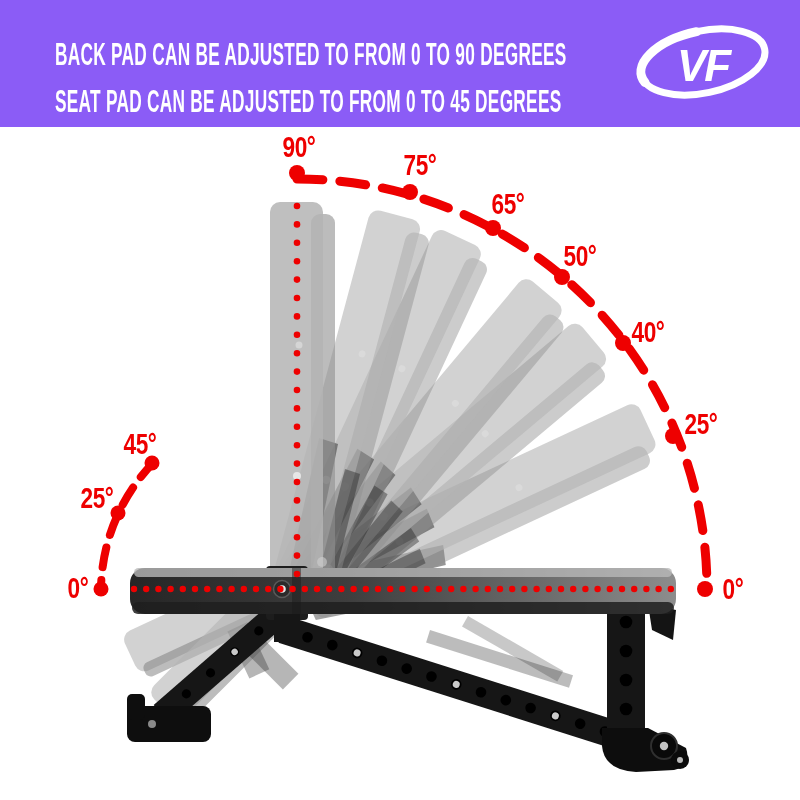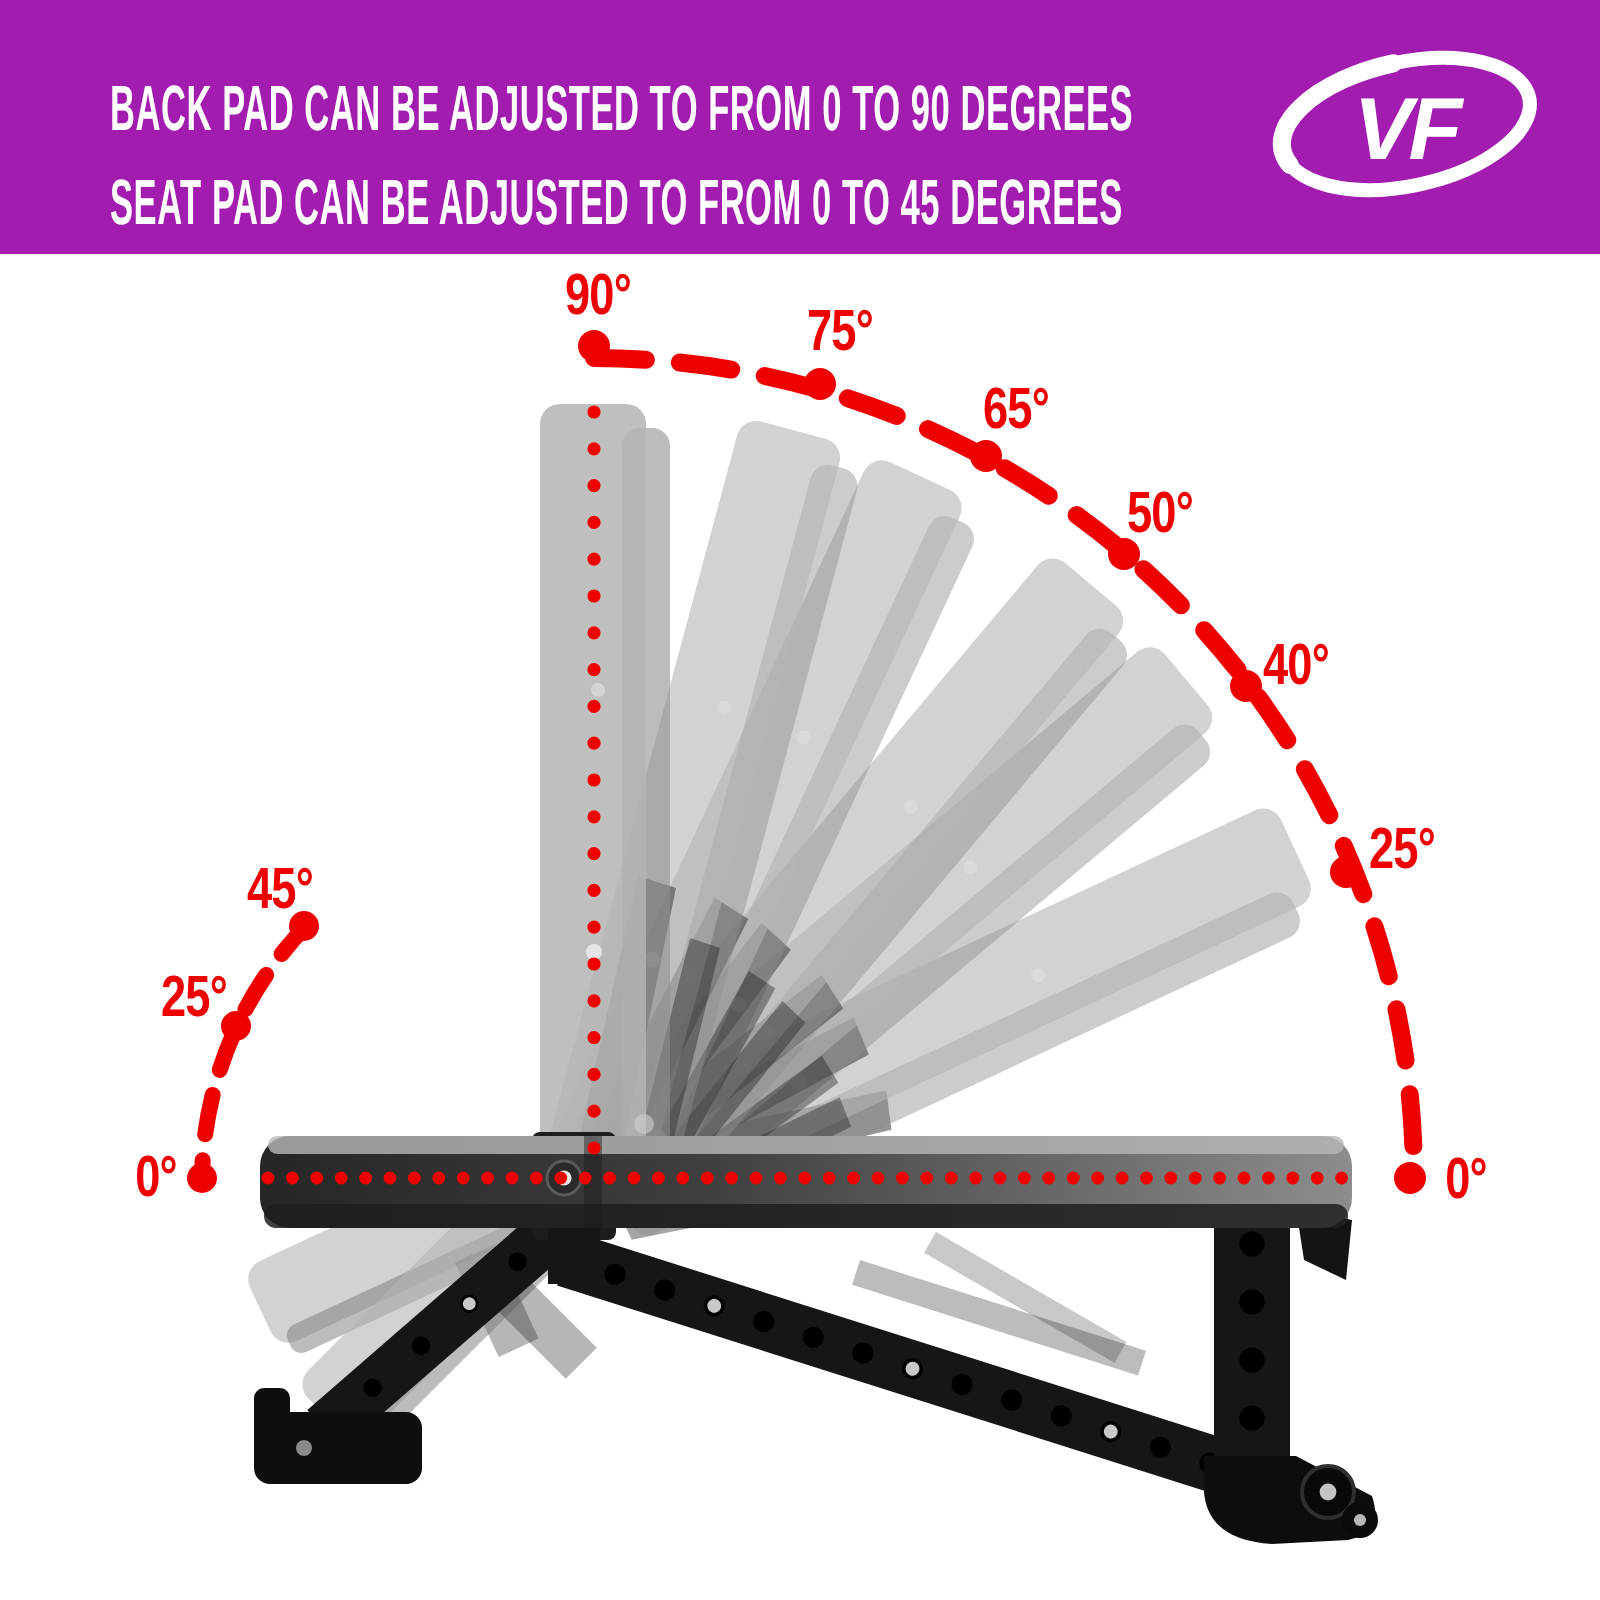--- a/index.html
+++ b/index.html
@@ -18,21 +18,21 @@
   .banner-line{
     display:block;transform:scaleX(0.54);transform-origin:0 50%;
     letter-spacing:0.5px;
   }
   .logo{position:absolute;top:15px;right:22px;width:150px;height:95px;}
   .diagram{position:absolute;top:127px;left:0;width:800px;height:673px;}
 </style>
 </head>
 <body>
 
-<div class="banner" style="background: #a21caf;">
+<div class="banner" style="background: #8b5cf6;">
   <div class="banner-text" style="color: rgb(255, 255, 255);">
     <span class="banner-line">BACK PAD CAN BE ADJUSTED TO FROM 0 TO 90 DEGREES</span>
     <span class="banner-line">SEAT PAD CAN BE ADJUSTED TO FROM 0 TO 45 DEGREES</span>
   </div>
   <svg class="logo" viewBox="0 0 150 95">
     <g transform="rotate(-12 75 47)">
       <ellipse cx="75" cy="47" rx="63" ry="31" fill="none" stroke="#ffffff" stroke-width="7"></ellipse>
       <path d="M 14 55 A 63 31 0 0 1 75 16" fill="none" stroke="#ffffff" stroke-width="9" stroke-linecap="round"></path>
     </g>
     <text x="75" y="50" text-anchor="middle" dominant-baseline="central" font-size="44" font-weight="700" font-style="italic" letter-spacing="-2" fill="#ffffff">VF</text>

